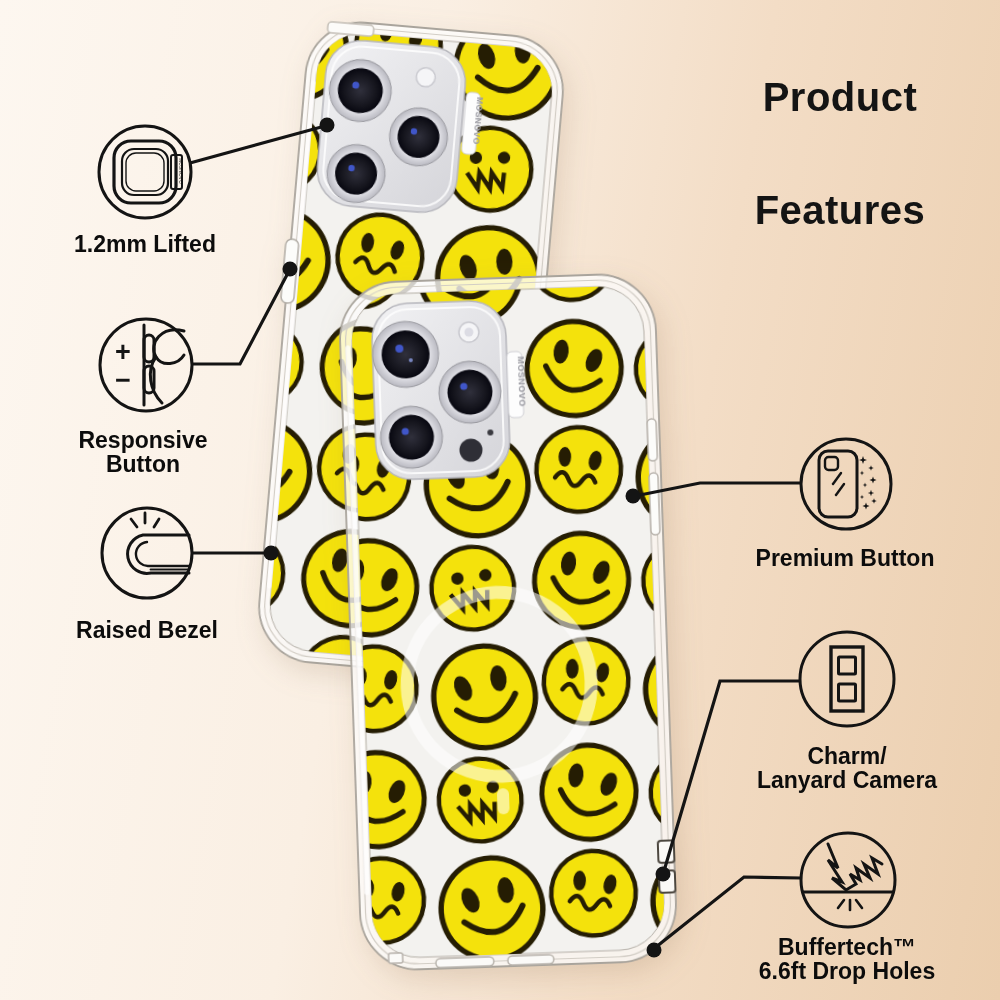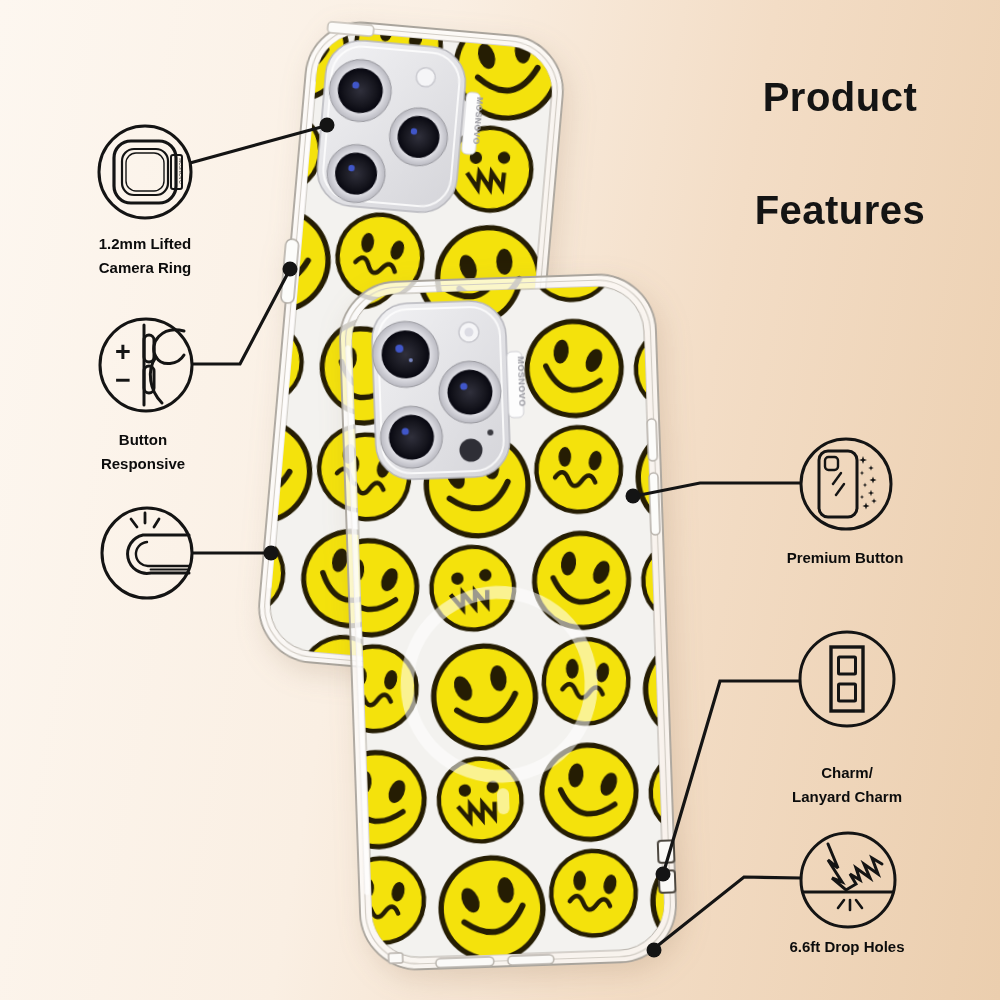--- a/index.html
+++ b/index.html
@@ -9,28 +9,28 @@
     font-family:"Liberation Sans",sans-serif;
   }
   .stage svg{position:absolute;left:0;top:0;}
   .title{
     position:absolute;left:670px;top:58px;width:340px;
     font-weight:700;font-size:40px;line-height:79px;color:#141414;
     text-align:center;letter-spacing:.5px;
   }
   .f-label{
     position:absolute;width:240px;text-align:center;
-    font-weight:700;font-size:15px;line-height:24px;color:#0c0c0c;
+    font-weight:700;font-size:23px;line-height:24px;color:#0c0c0c;
   }
   .f-label span{display:block;}
   #lab-camera-ring{left:25px;top:232px;}
   #lab-responsive{left:23px;top:428px;}
   #lab-bezel{left:27px;top:618px;}
   #lab-print{left:725px;top:546px;}
-  #lab-charm{left:727px;top:761px;}
+  #lab-charm{left:727px;top:744px;}
   #lab-buffer{left:727px;top:935px;}
   .case{filter:drop-shadow(6px 10px 14px rgba(120,88,55,.18));}
 </style>
 </head>
 <body>
 
 <div class="stage">
 
 <svg width="1000" height="1000" viewBox="0 0 1000 1000">
   <defs>
@@ -232,32 +232,33 @@
   </g>
 </svg>
 
 <div class="title">
   <span style="display:block;">Product</span>
   <span style="display:block;margin-top:34px;">Features</span>
 </div>
 
 <div class="f-label" id="lab-camera-ring">
   <span>1.2mm Lifted</span>
-  <span>Camera Ring</span>
 </div>
 <div class="f-label" id="lab-responsive">
+  <span>Responsive</span>
   <span>Button</span>
-  <span>Responsive</span>
 </div>
 <div class="f-label" id="lab-bezel">
+  <span>Raised Bezel</span>
 </div>
 <div class="f-label" id="lab-print">
   <span>Premium Button</span>
 </div>
 <div class="f-label" id="lab-charm">
   <span>Charm/</span>
-  <span>Lanyard Charm</span>
+  <span>Lanyard Camera</span>
 </div>
 <div class="f-label" id="lab-buffer">
+  <span>Buffertech™</span>
   <span>6.6ft Drop Holes</span>
 </div>
 
 </div>
 
 </body></html>

